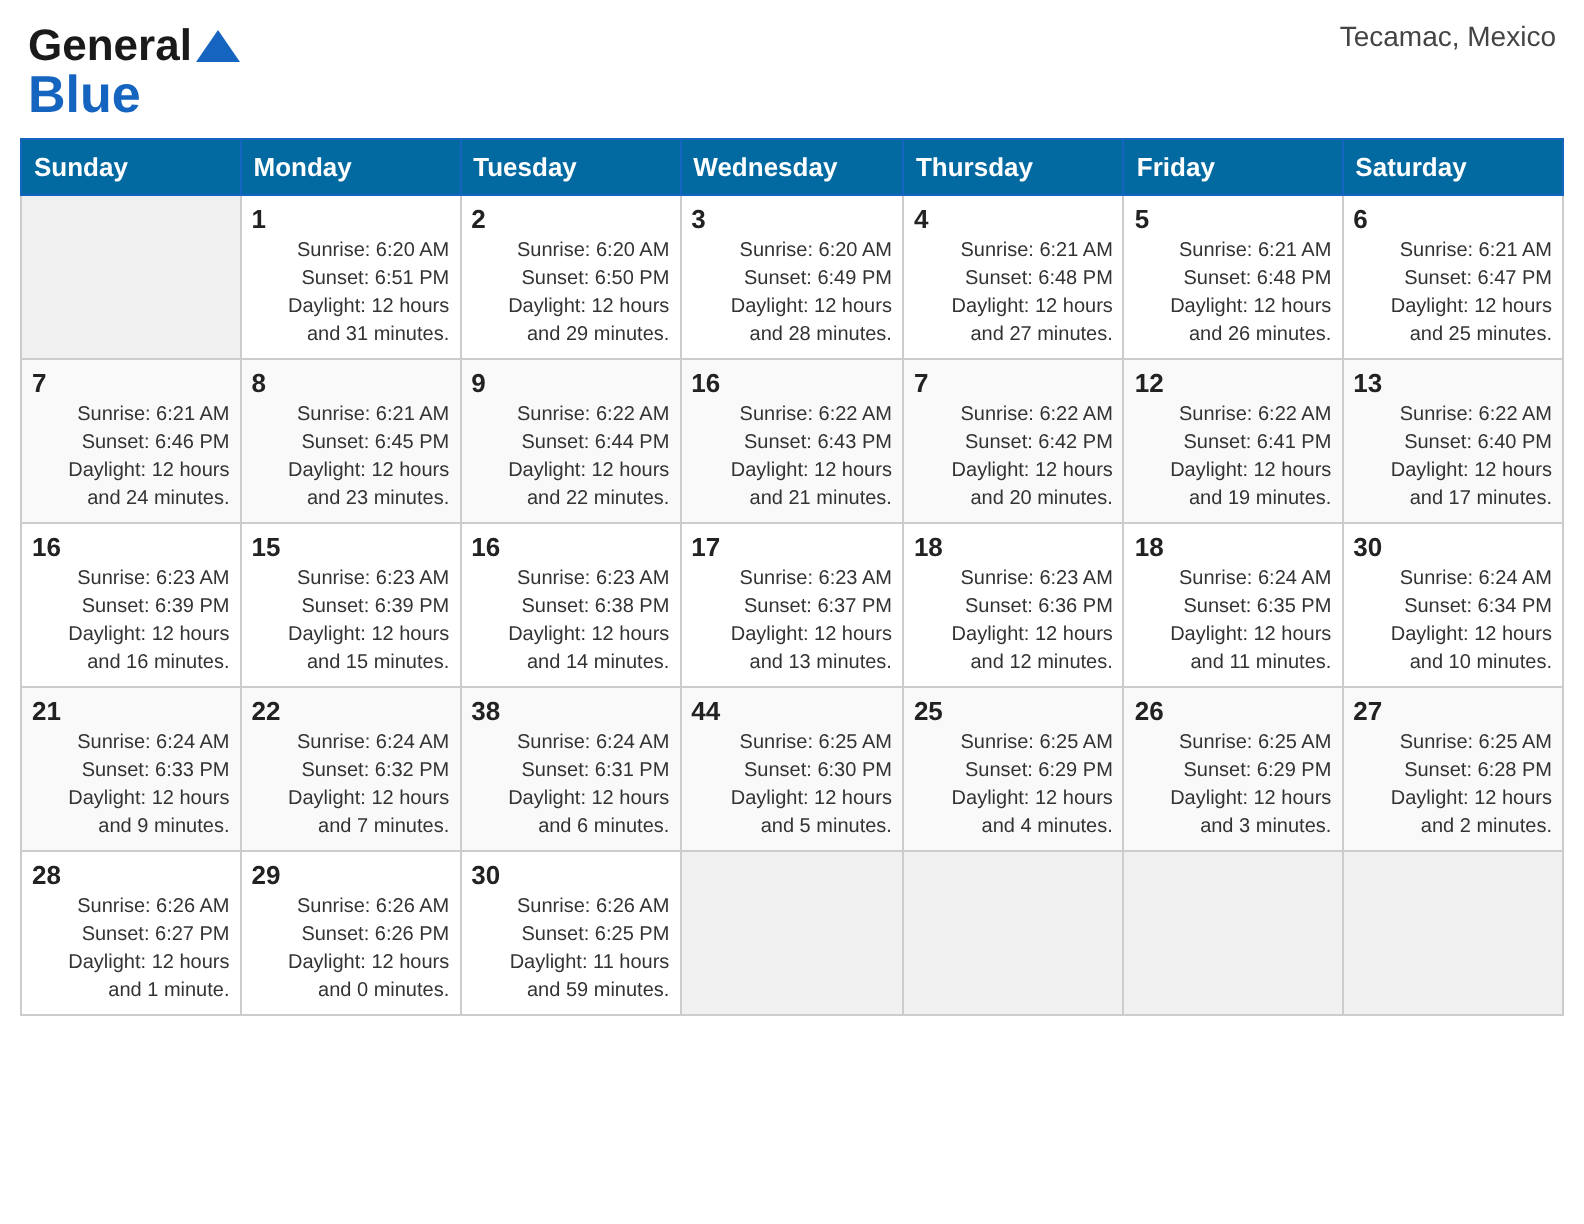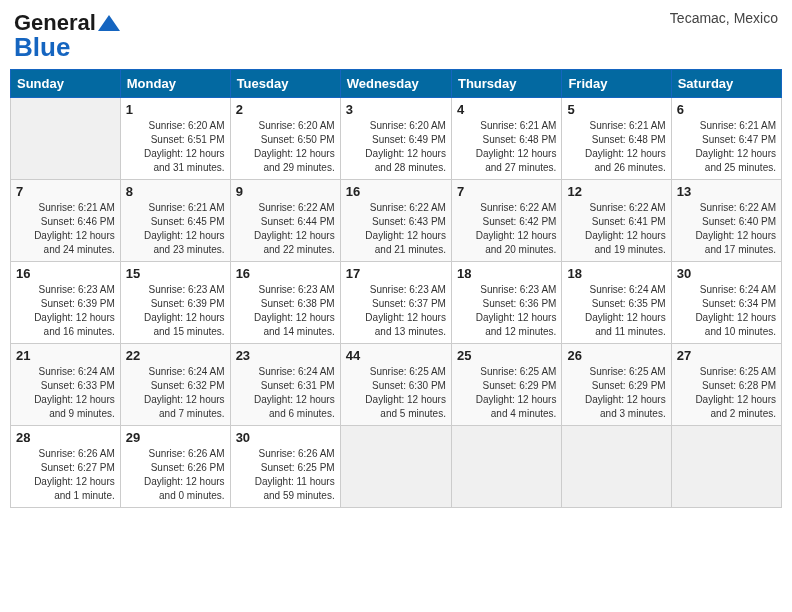--- a/index.html
+++ b/index.html
@@ -264,21 +264,21 @@
 and 9 minutes.</div>
         </td>
         <td>
           <div class="day-number">22</div>
           <div class="day-info" style="white-space: pre-line;">Sunrise: 6:24 AM
 Sunset: 6:32 PM
 Daylight: 12 hours
 and 7 minutes.</div>
         </td>
         <td>
-          <div class="day-number">23</div>
+          <div class="day-number">38</div>
           <div class="day-info" style="white-space: pre-line;">Sunrise: 6:24 AM
 Sunset: 6:31 PM
 Daylight: 12 hours
 and 6 minutes.</div>
         </td>
         <td>
           <div class="day-number">44</div>
           <div class="day-info" style="white-space: pre-line;">Sunrise: 6:25 AM
 Sunset: 6:30 PM
 Daylight: 12 hours

